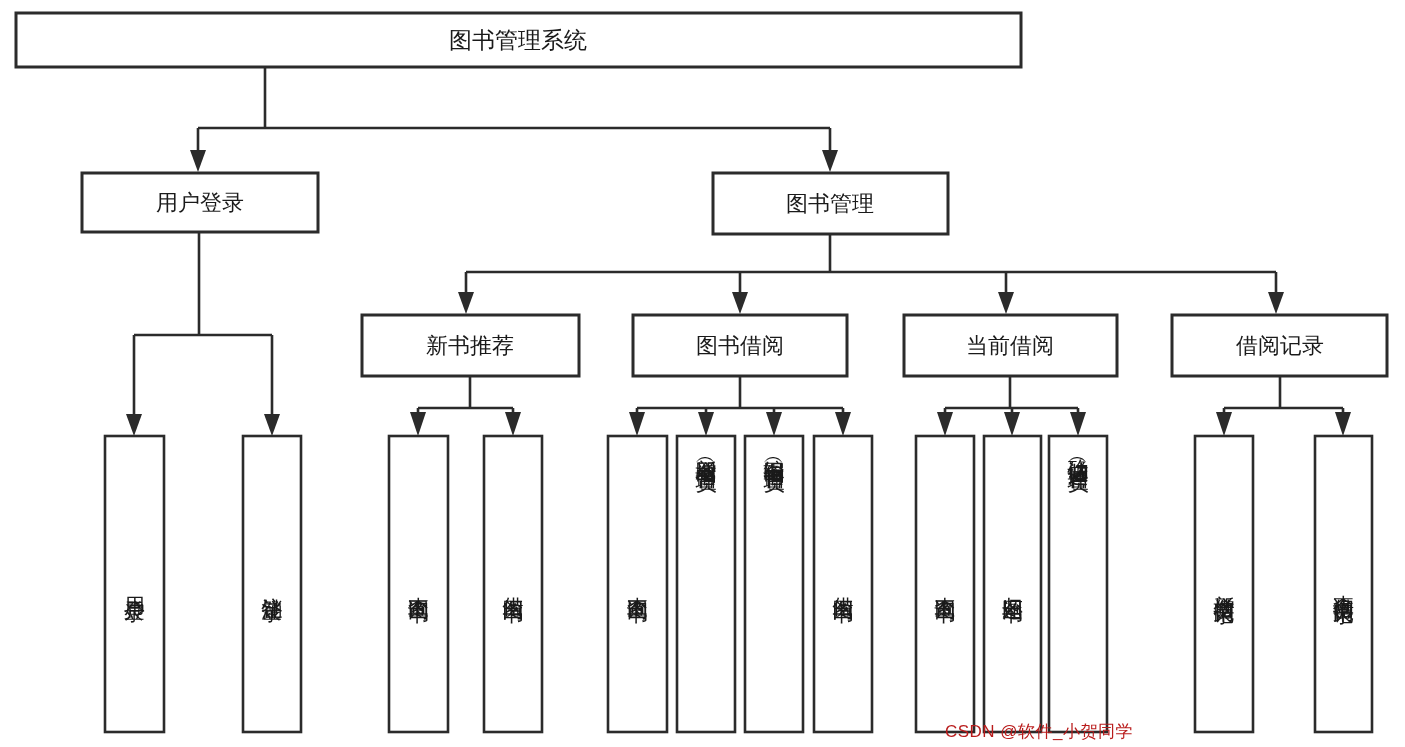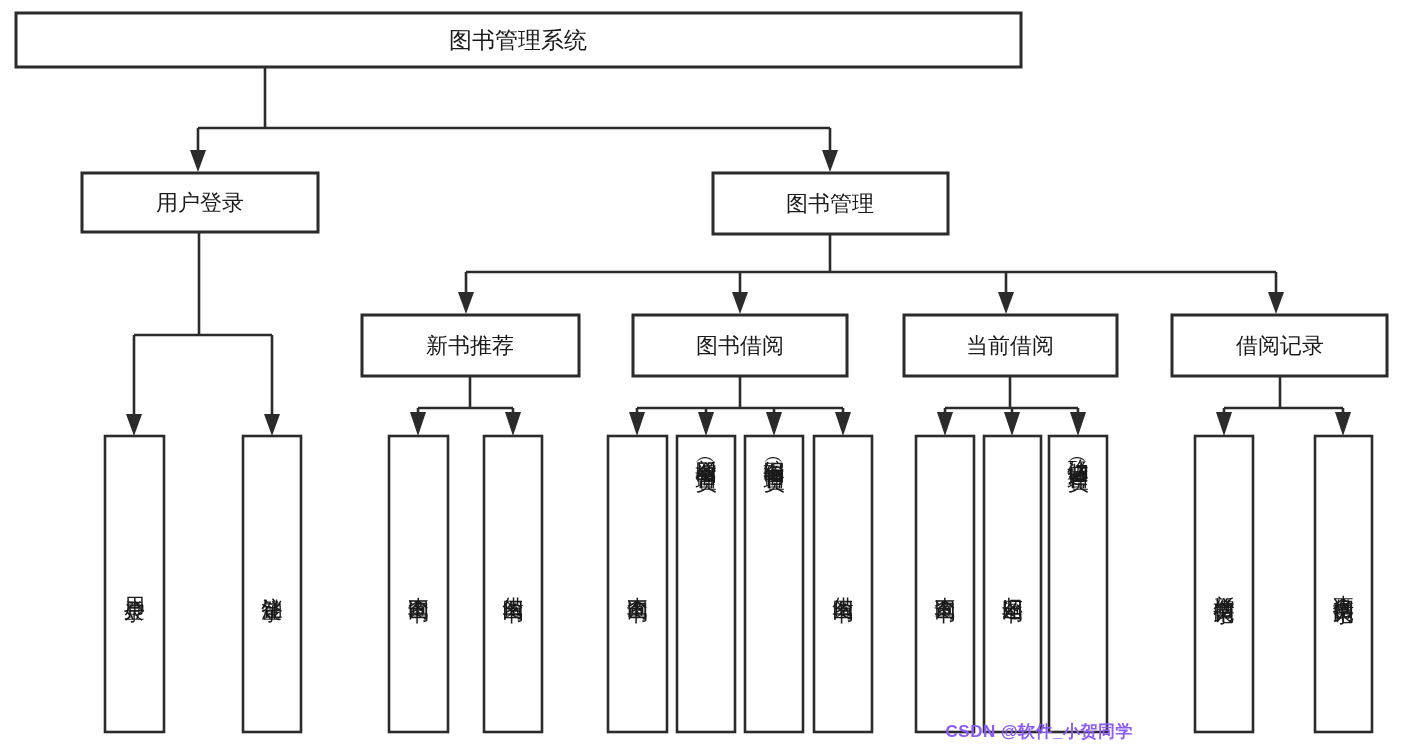--- a/index.html
+++ b/index.html
@@ -75,25 +75,24 @@
     letter-spacing: 2px;
     color: #1a1a1a;
     white-space: nowrap;
   }
   .watermark {
     position: absolute;
     right: 10px;
     bottom: 4px;
     font-family: "Liberation Sans", "DejaVu Sans", sans-serif;
     font-size: 17px;
-    color: #8b5cf6;
+    color: #b91c1c;
     letter-spacing: 0.5px;
     user-select: none;
     white-space: nowrap;
-    font-weight: bold;
   }
 </style>
 </head>
 <body>
 
 <div id="diagram-root">
 
   <svg class="diagram-canvas" viewBox="0 0 1405 747">
 
     <g>

